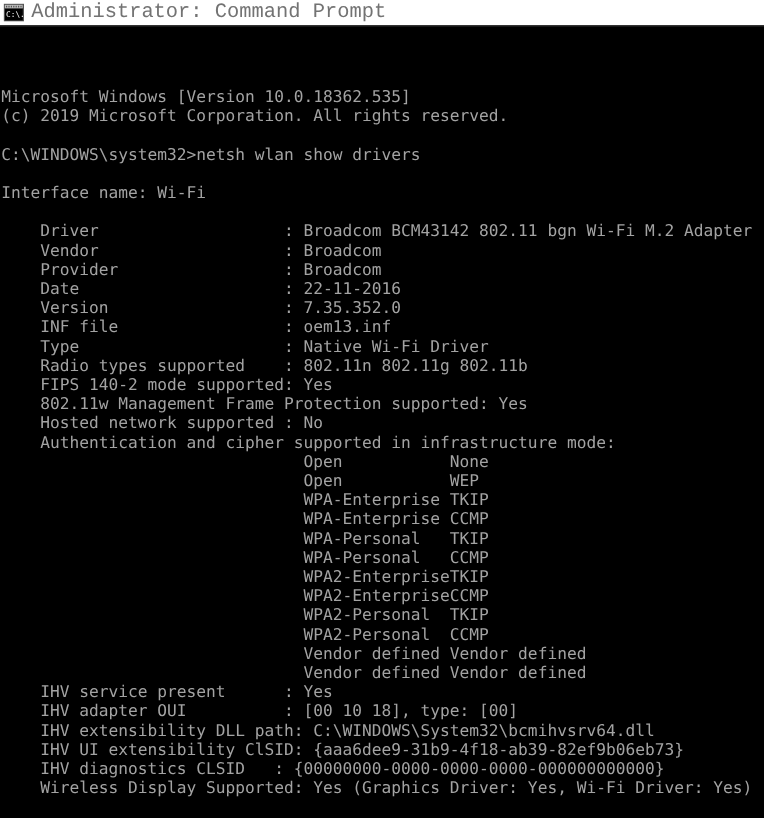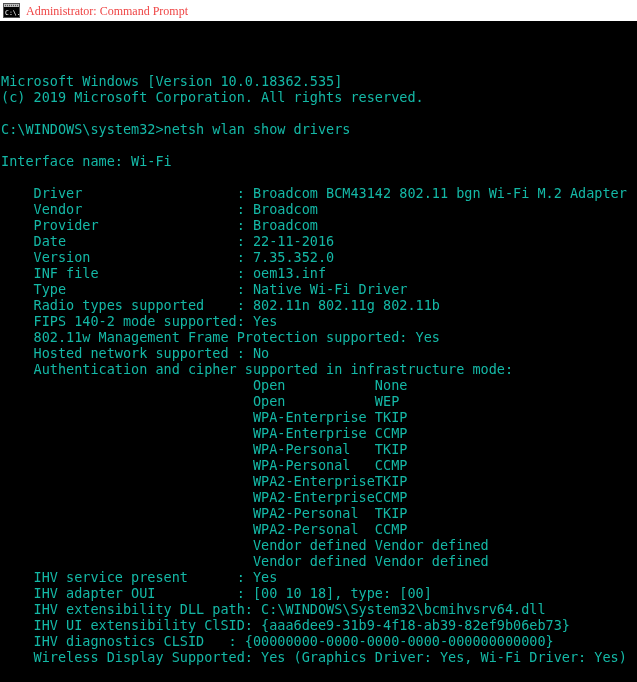--- a/index.html
+++ b/index.html
@@ -37,33 +37,33 @@
     border-bottom: 1px solid #000000;
   }
   #titlebar-icon {
     width: 17px;
     height: 15px;
     margin-right: 6px;
     flex: 0 0 auto;
     display: block;
   }
   #titlebar-text {
-    font-family: Liberation Serif, serif;
-    font-size: 12px;
-    color: #ef4444;
+    font-family: Liberation Mono, monospace;
+    font-size: 17px;
+    color: #737373;
     line-height: 14px;
     white-space: nowrap;
     letter-spacing: 0px;
   }
 
   
   #console {
     flex: 1 1 auto;
     background: #000000;
-    color: #14b8a6;
+    color: #a3a3a3;
     font-family: "DejaVu Sans Mono", "Liberation Mono", monospace;
     font-size: 13.5px;
     line-height: 16px;
     padding: 3px 0 0 1px;
     box-sizing: border-box;
     overflow: hidden;
     white-space: pre;
     letter-spacing: 0.0px;
   }
   .cline {

